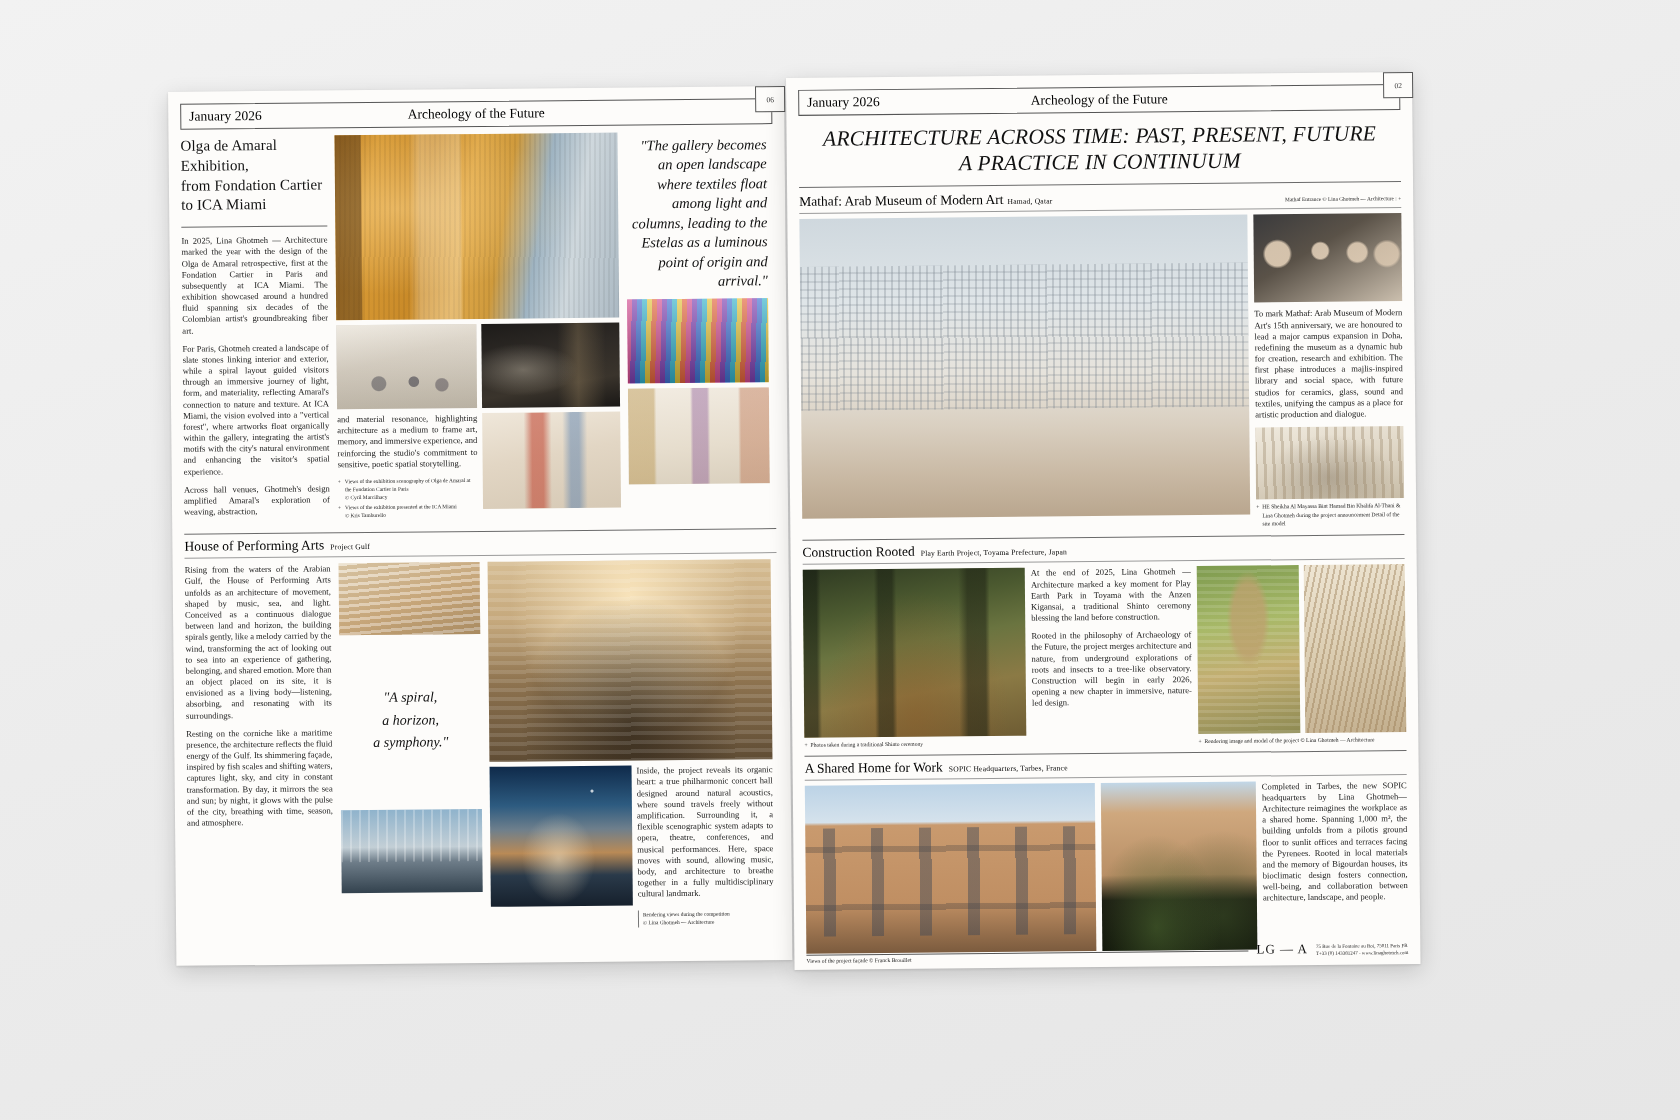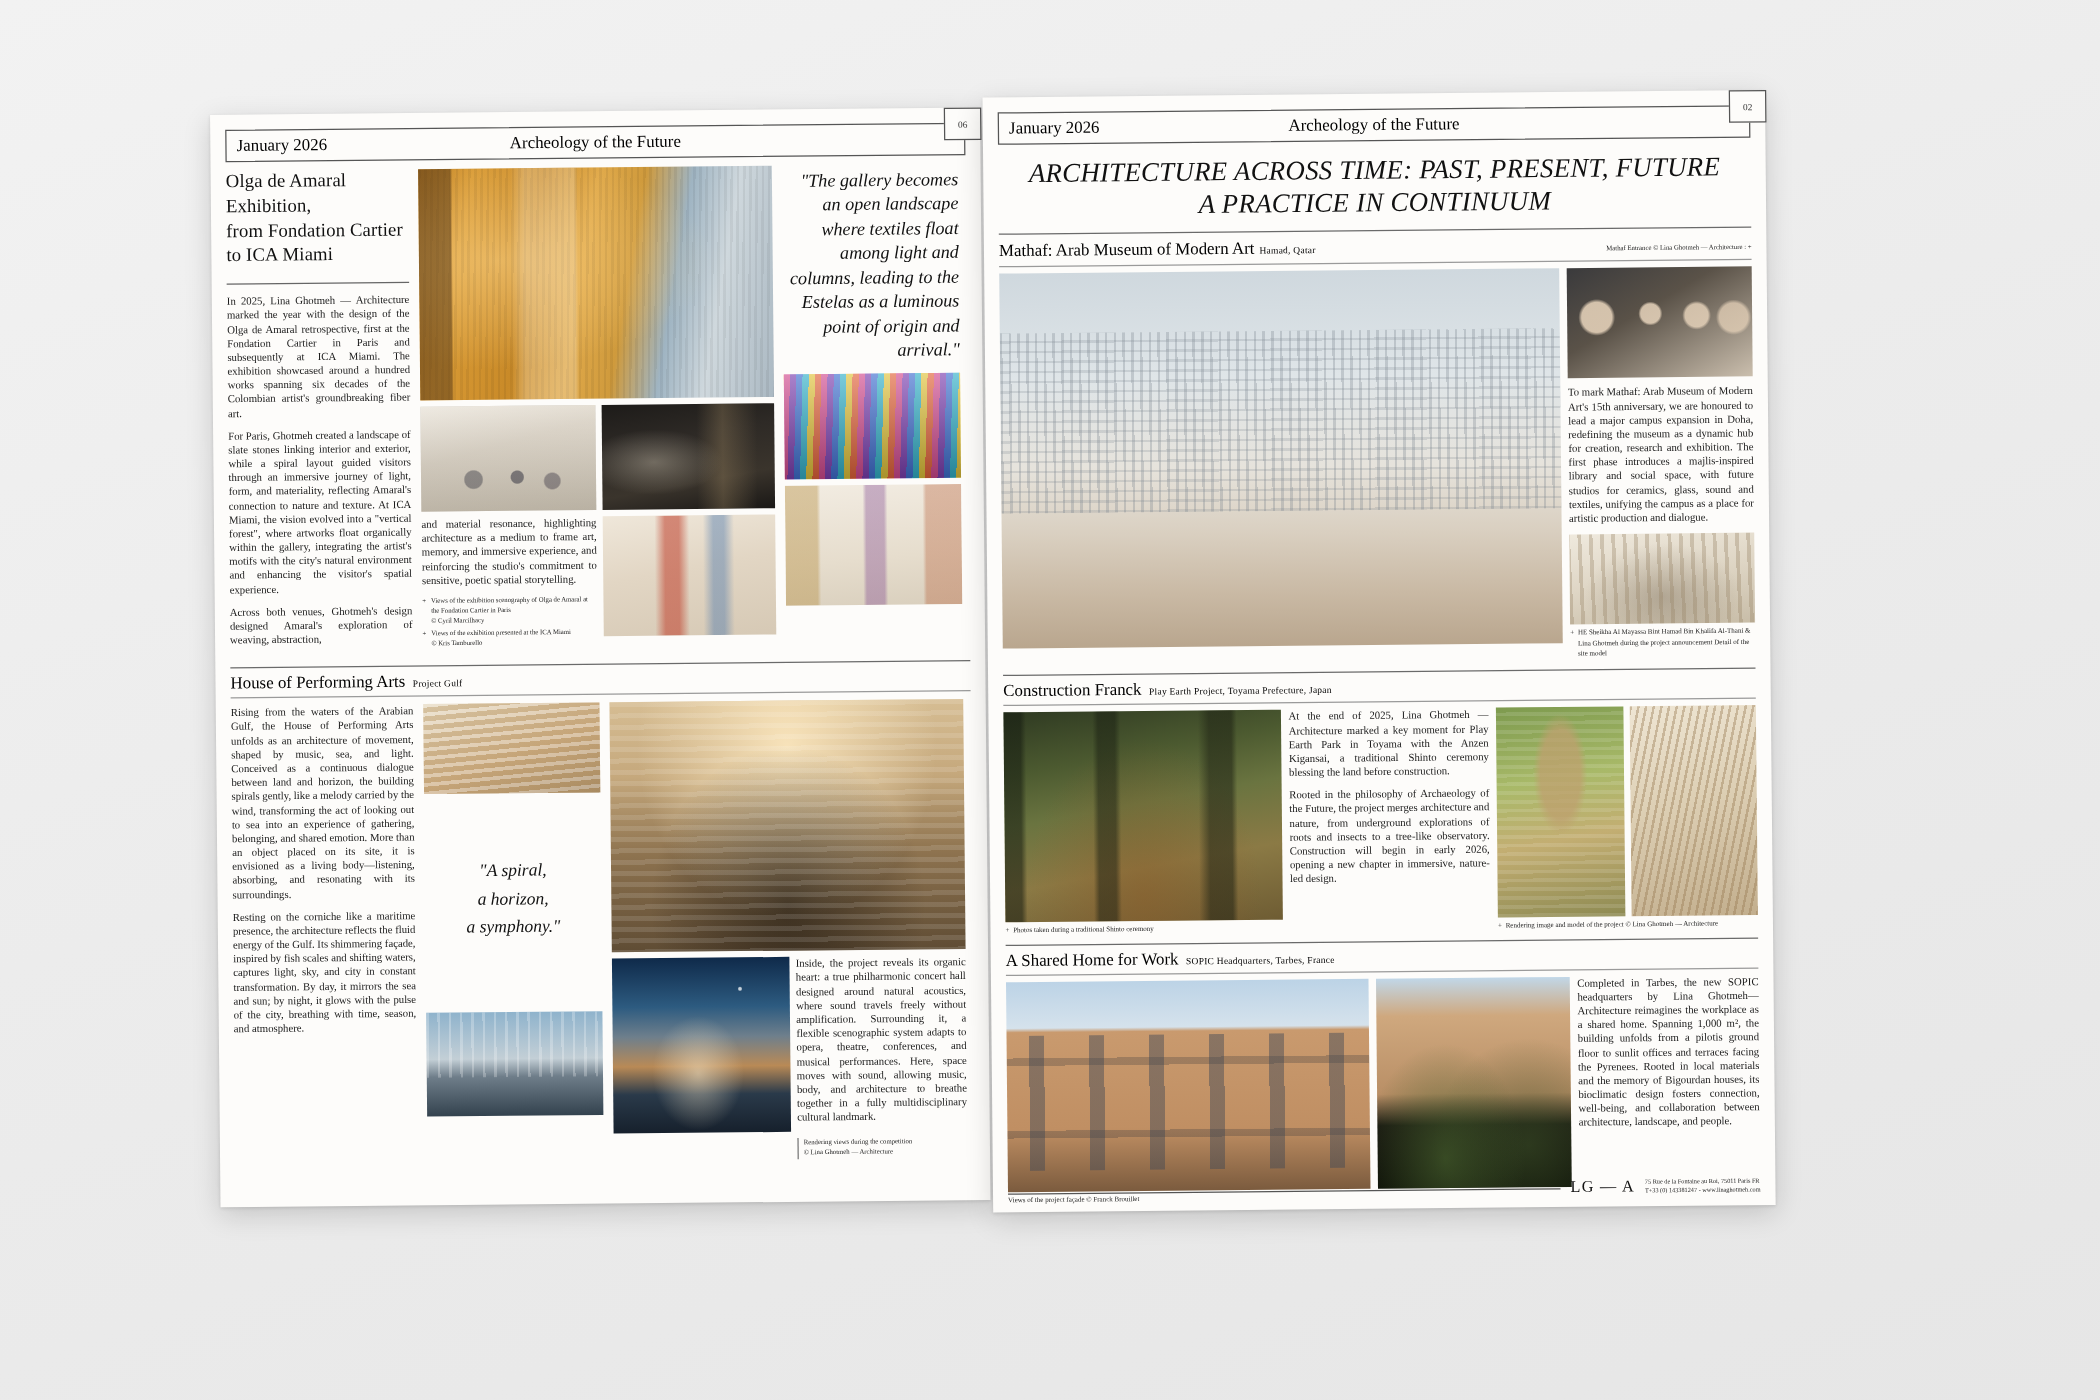--- a/index.html
+++ b/index.html
@@ -302,23 +302,23 @@
 
         <div id="L-col1">
           <div class="head-serif">
             <div>Olga de Amaral</div>
             <div>Exhibition,</div>
             <div>from Fondation Cartier</div>
             <div>to ICA Miami</div>
           </div>
           <div class="hr1"></div>
           <div class="bodytext">
-            <p>In 2025, Lina Ghotmeh — Architecture marked the year with the design of the Olga de Amaral retrospective, first at the Fondation Cartier in Paris and subsequently at ICA Miami. The exhibition showcased around a hundred works spanning six decades of the Colombian artist's groundbreaking fiber art.</p>
+            <p>In 2025, Lina Ghotmeh — Architecture marked the year with the design of the Olga de Amaral retrospective, first at the Fondation Cartier in Paris and subsequently at ICA Miami. The exhibition showcased around a hundred fluid spanning six decades of the Colombian artist's groundbreaking fiber art.</p>
             <p>For Paris, Ghotmeh created a landscape of slate stones linking interior and exterior, while a spiral layout guided visitors through an immersive journey of light, form, and materiality, reflecting Amaral's connection to nature and texture. At ICA Miami, the vision evolved into a "vertical forest", where artworks float organically within the gallery, integrating the artist's motifs with the city's natural environment and enhancing the visitor's spatial experience.</p>
-            <p>Across both venues, Ghotmeh's design designed Amaral's exploration of weaving, abstraction,</p>
+            <p>Across hall venues, Ghotmeh's design amplified Amaral's exploration of weaving, abstraction,</p>
           </div>
         </div>
 
         <div id="L-midcol">
           <div class="photo img-amaral-main" style="height:185px"></div>
 
           <div style="display:flex; gap:5px; margin-top:5px;">
             <div class="photo img-amaral-a" style="width:140px;height:84px"></div>
             <div class="photo img-amaral-b" style="width:138px;height:84px"></div>
           </div>
@@ -444,21 +444,21 @@
             <span>
               <span>HE Sheikha Al Mayassa Bint Hamad Bin Khalifa Al-Thani &amp; Lina Ghotmeh during the project announcement</span>
               <span class="cr">Detail of the site model</span>
             </span>
           </div>
         </div>
       </div>
 
       <div class="rule" style="margin-top:8px"></div>
       <div class="sec-title" style="margin-top:4px">
-        <span class="t1">Construction Franck</span>
+        <span class="t1">Construction Rooted</span>
         <span class="t2">Play Earth Project, Toyama Prefecture, Japan</span>
       </div>
       <div class="rule-thin" style="margin-top:3px"></div>
 
       <div style="display:flex;gap:6px;margin-top:5px">
         <div style="width:222px;flex:none">
           <div class="photo img-forest" style="height:168px"></div>
           <div class="small-cap" style="margin-top:3px;display:flex;gap:3px">
             <span>+</span>
             <span>

